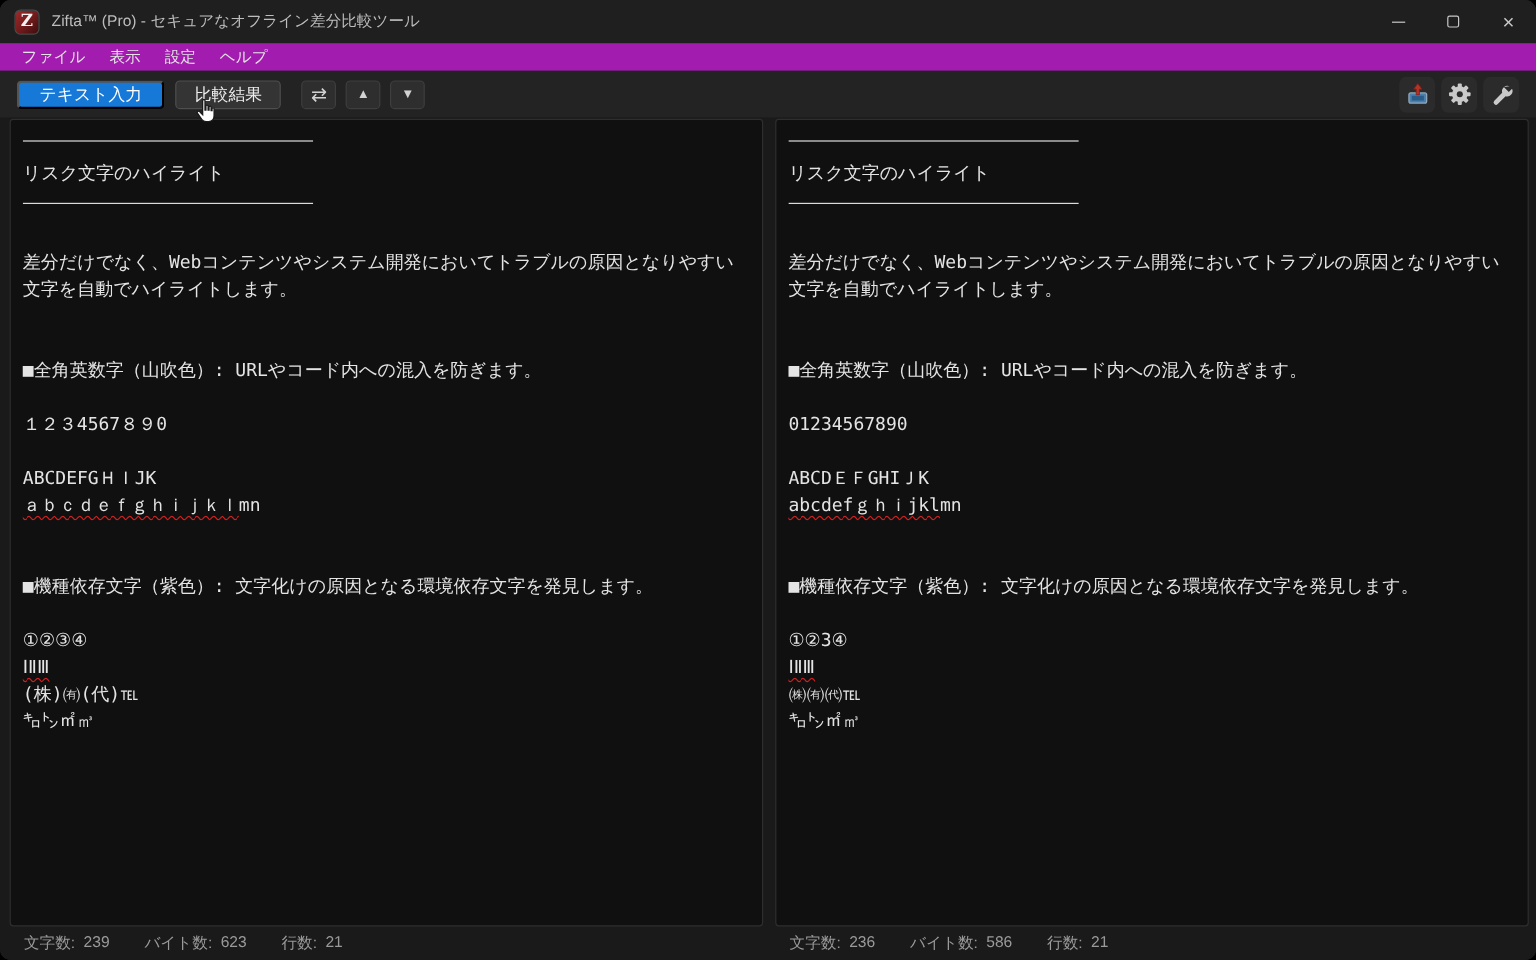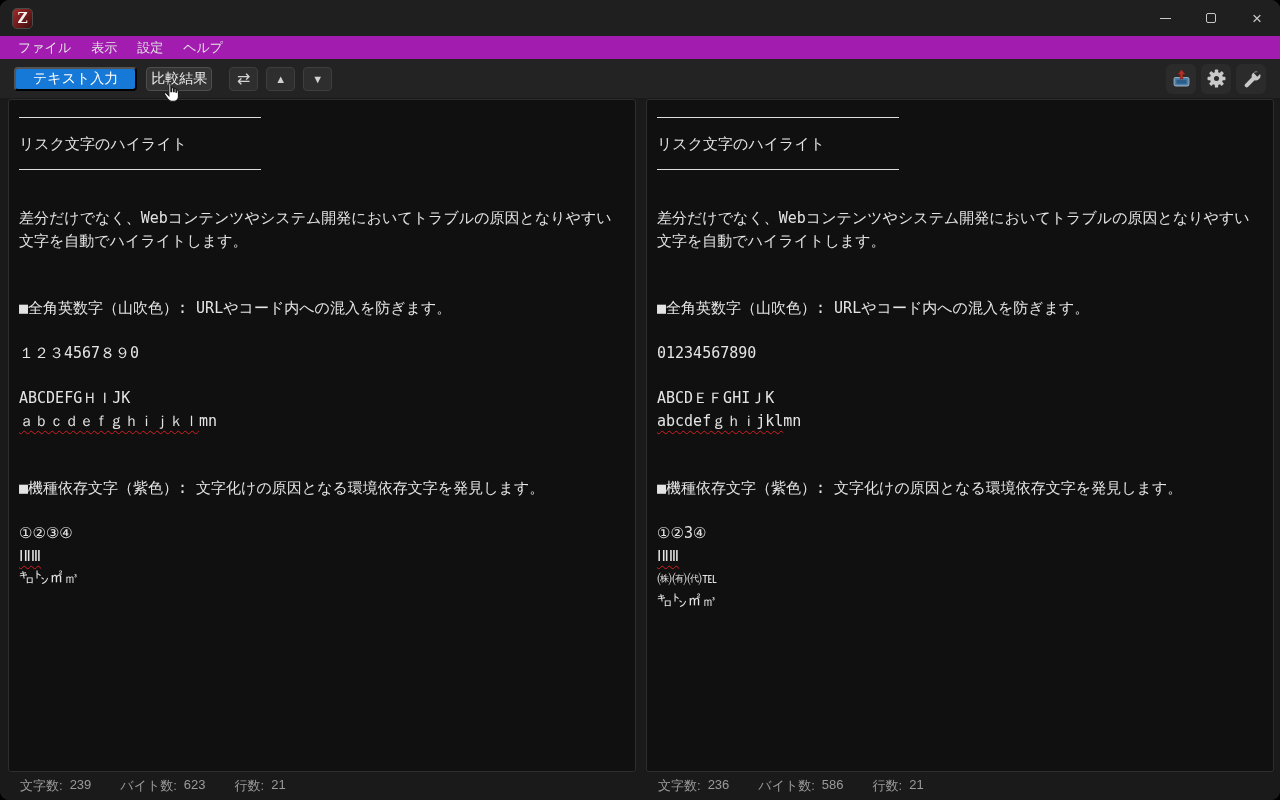--- a/index.html
+++ b/index.html
@@ -22,21 +22,21 @@
   .close-glyph { font-size:17px; line-height:1; color:#c8c8c8; }
 
   
   .menubar { height:23px; display:flex; align-items:center; padding-left:8px; background:#a21caf; flex:0 0 auto; }
   .menu-item { color:#e3e3e3; font-size:13px; padding:2px 10px; }
 
   
   .toolbar { height:39px; display:flex; align-items:center; padding:0 14px; background:#232323; flex:0 0 auto; }
   .btn { height:24px; border-radius:4px; font-size:14px; display:flex; align-items:center; justify-content:center; }
   .btn-primary { background:#1679d8; color:#fff; padding:0 17px; margin-right:9px; }
-  .btn-secondary { background:#343434; border:1px solid #4e4e4e; color:#ededed; padding:0 4px; }
+  .btn-secondary { background:#343434; border:1px solid #4e4e4e; color:#ededed; padding:0 15px; }
   .btn-small { width:29px; background:#2e2e2e; border:1px solid #3e3e3e; color:#d2d2d2; }
   .btn-swap { margin-left:17px; font-size:16px; }
   .btn-arrow { margin-left:8px; font-size:11px; }
   .toolbar-right { margin-left:auto; display:flex; gap:5px; }
   .icon-btn { width:30px; height:30px; border-radius:6px; background:#2b2b2b; display:flex; align-items:center; justify-content:center; }
 
   
   .main { flex:1 1 auto; background:#1a1a1a; display:flex; gap:10px; padding:1px 6px 0 8px; }
   .pane { flex:1 1 0; display:flex; flex-direction:column; min-width:0; }
   .editor { flex:1 1 auto; background:#101010; border:1px solid #2e2e2e; border-radius:3px;
@@ -56,20 +56,21 @@
   
   .cursor { position:absolute; left:160px; top:82px; width:26px; height:26px; z-index:50; pointer-events:none; }
 </style>
 </head>
 <body>
 
 <div class="window">
 
   <div class="titlebar">
     <div class="app-icon">Z</div>
+    <div class="title-text">Zifta™ (Pro) - セキュアなオフライン差分比較ツール</div>
     <div class="win-controls">
       <div class="win-btn">
         <span class="min-glyph"></span>
       </div>
       <div class="win-btn">
         <span class="max-glyph"></span>
       </div>
       <div class="win-btn">
         <span class="close-glyph">×</span>
       </div>
@@ -143,20 +144,21 @@
           <div class="line"><span class="">１２３4567８９0</span></div>
           <div class="line"></div>
           <div class="line"><span class="">ABCDEFGＨＩJK</span></div>
           <div class="line"><span class="squiggle">ａｂｃｄｅｆｇｈｉｊｋｌ</span><span class="">mn</span></div>
           <div class="line"></div>
           <div class="line"></div>
           <div class="line"><span class="">■機種依存文字（紫色）: 文字化けの原因となる環境依存文字を発見します。</span></div>
           <div class="line"></div>
           <div class="line"><span class="">①②③④</span></div>
           <div class="line"><span class="squiggle">ⅠⅡⅢ</span></div>
+          <div class="line"><span class="">(株)㈲(代)℡</span></div>
           <div class="line"><span class="">㌔㌧㎡㎥</span></div>
         </div>
       <div class="statusbar">
         <div class="stat">
             <span>文字数:</span>
             <span>239</span>
           </div>
         <div class="stat">
             <span>バイト数:</span>
             <span>623</span>

